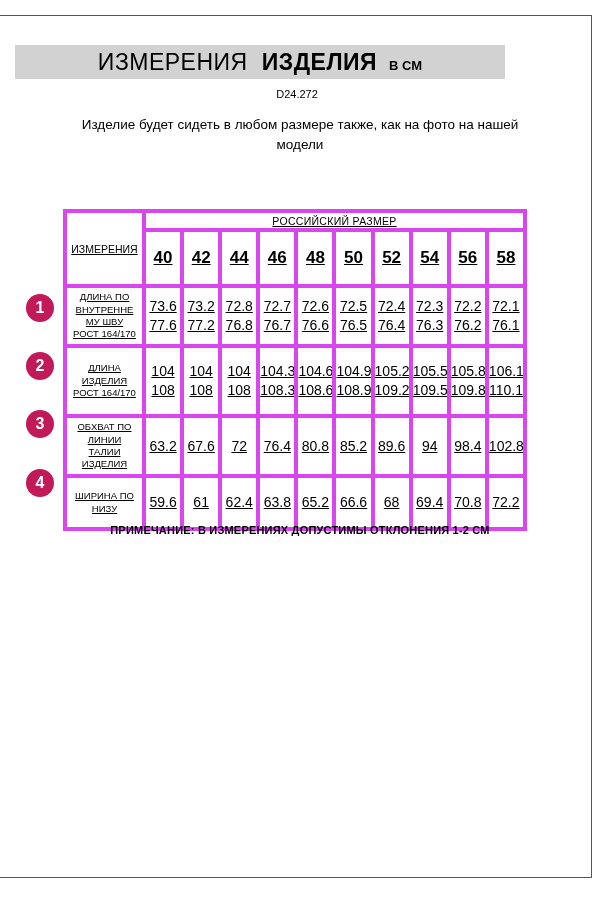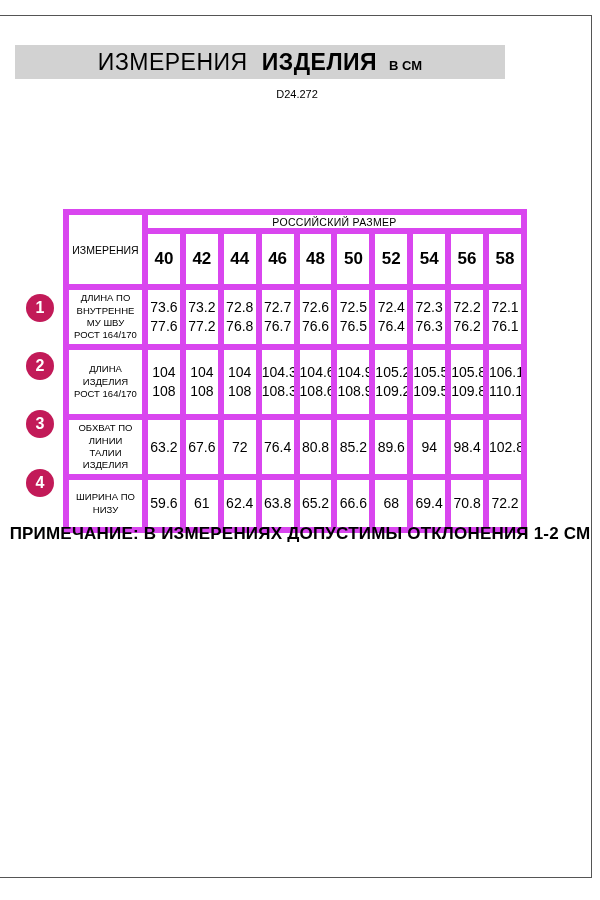--- a/index.html
+++ b/index.html
@@ -58,24 +58,25 @@
   }
 
   table.size-table {
     position: absolute;
     left: 63px; top: 209px;
     width: 464px;
     border-collapse: collapse;
     table-layout: fixed;
   }
   table.size-table th, table.size-table td {
-    border: 6px solid #d946ef;
+    border: 4px solid #d946ef;
     text-align: center;
     vertical-align: middle;
     overflow: hidden;
+    text-decoration: underline;
   }
   th.measure-h {
     width: 79px;
     font-size: 10.5px;
     font-weight: 400;
   }
   th.group-h {
     height: 19px;
     font-size: 10.5px;
     font-weight: 400;
@@ -121,38 +122,39 @@
   .badge.b1 { top: 294px; }
   .badge.b2 { top: 352px; }
   .badge.b3 { top: 410px; }
   .badge.b4 { top: 469px; }
 
   .note {
     position: absolute;
     left: 0; top: 524px;
     width: 600px;
     text-align: center;
-    font-size: 17px;
+    font-size: 11px;
     font-weight: 700;
     letter-spacing: 0.2px;
   }
 </style>
 </head>
 <body>
 
 <div class="page">
 
   <div class="frame"></div>
 
   <div class="banner">
     <span class="t1">ИЗМЕРЕНИЯ</span><span class="t2">ИЗДЕЛИЯ</span><span class="t3">В СМ</span>
   </div>
 
   <div class="article">D24.272</div>
 
+  <div class="subtitle">Изделие будет сидеть в любом размере также, как на фото на нашей модели</div>
 
   <table class="size-table">
     <thead>
       <tr>
         <th class="measure-h" rowspan="2">ИЗМЕРЕНИЯ</th>
         <th class="group-h" id="group-h" colspan="10">РОССИЙСКИЙ РАЗМЕР</th>
       </tr>
       <tr id="sizes-row">
           <th class="size-h">40</th>
           <th class="size-h">42</th>

